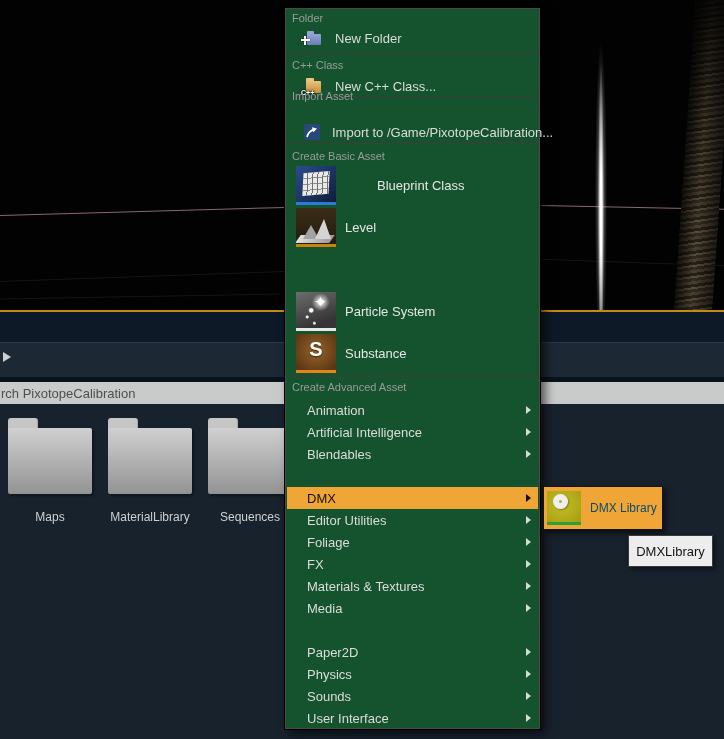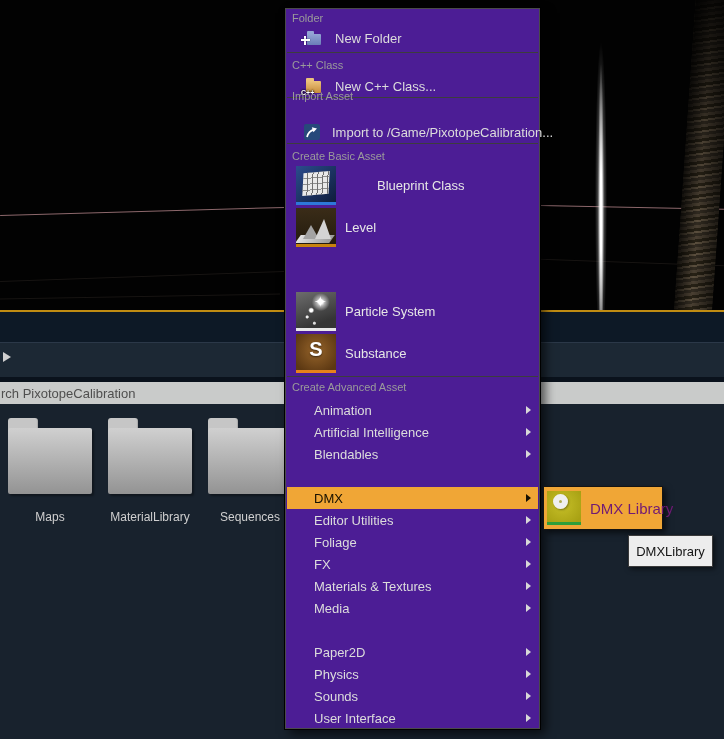--- a/index.html
+++ b/index.html
@@ -37,28 +37,28 @@
   .folder-cell{top:418px;width:90px;height:112px;}
   .folder-icon{position:absolute;left:3px;top:0;width:84px;height:76px;}
   .folder-tab{position:absolute;left:0;top:0;width:30px;height:12px;background:#c6c6c6;
               border-radius:3px 3px 0 0;box-shadow:inset -1px -1px 1px rgba(0,0,0,.15);}
   .folder-body{position:absolute;left:0;top:10px;width:84px;height:66px;border-radius:2px;
                background:linear-gradient(180deg,#d0d0d0,#939393);box-shadow:2px 2px 2px rgba(0,0,0,.35);}
   .folder-label{position:absolute;left:-10px;top:92px;width:110px;text-align:center;
                 font-size:12px;color:#cfcfcf;}
 
   
-  .menu{left:285px;top:8px;width:255px;height:721px;background:#4c1d95;
+  .menu{left:285px;top:8px;width:255px;height:721px;background:#14532d;
         border:1px solid #4a4a4a;box-shadow:0 0 0 1px #000, 5px 5px 10px rgba(0,0,0,.65);z-index:10;}
   .menu .hdr{position:absolute;left:6px;font-size:11px;color:#9b9b9b;}
   .menu .sep{position:absolute;left:1px;width:251px;height:0;border-top:1px solid #3d3d3d;}
   .mrow{position:absolute;left:1px;width:251px;display:flex;align-items:center;
         font-size:13px;color:#dcdcdc;cursor:default;}
   .mrow .lbl{white-space:nowrap;}
-  .adv-row{height:22px;padding-left:27px;align-items:center;}
+  .adv-row{height:22px;padding-left:20px;align-items:center;}
   .adv-row .arrow{position:absolute;right:7px;width:0;height:0;
         border-top:4px solid transparent;border-bottom:4px solid transparent;border-left:5px solid #d8d8d8;}
   .adv-row.hl{background:#f0a636;color:#161000;}
   .adv-row.hl .arrow{border-left-color:#161000;}
   .basic-row{height:42px;}
   .thumb{position:relative;width:40px;height:39px;margin-left:9px;flex:0 0 auto;overflow:hidden;}
   .thumb .bar{position:absolute;left:0;bottom:0;width:100%;height:3px;}
   .basic-row .lbl{margin-left:9px;color:#e6e6e6;}
 
   
@@ -106,21 +106,21 @@
   .toprow .lbl{margin-left:12px;}
 
   
   .submenu{left:543px;top:486px;width:120px;height:44px;background:#f0a636;border:1px solid #141414;
      box-shadow:3px 3px 6px rgba(0,0,0,.6);z-index:11;display:flex;align-items:center;}
   .dmx-thumb{position:relative;width:34px;height:34px;margin-left:3px;flex:0 0 auto;
      background:radial-gradient(circle at 45% 40%, #c6bf28, #a8a113 80%);}
   .dmx-thumb .ring{position:absolute;left:6px;top:3px;width:15px;height:15px;border:6px solid #efefef;
      border-radius:50%;box-shadow:1px 1px 2px rgba(0,0,0,.35), inset 0 0 2px #999;}
   .dmx-thumb .gbar{position:absolute;left:0;bottom:0;width:100%;height:3px;background:#2e9e3a;}
-  .submenu .lbl{margin-left:9px;font-size:15px;color:#701a75;white-space:nowrap;}
+  .submenu .lbl{margin-left:9px;font-size:12px;color:#0c4a6e;white-space:nowrap;}
   .tooltip{left:628px;top:535px;width:85px;height:32px;background:#ededed;border:1px solid #3a3a3a;
      box-shadow:2px 2px 5px rgba(0,0,0,.55);z-index:12;display:flex;align-items:center;justify-content:center;
      font-size:13px;color:#141414;}
 </style>
 </head>
 <body>
 
 <div id="stage">
 
   <div class="abs viewport">

